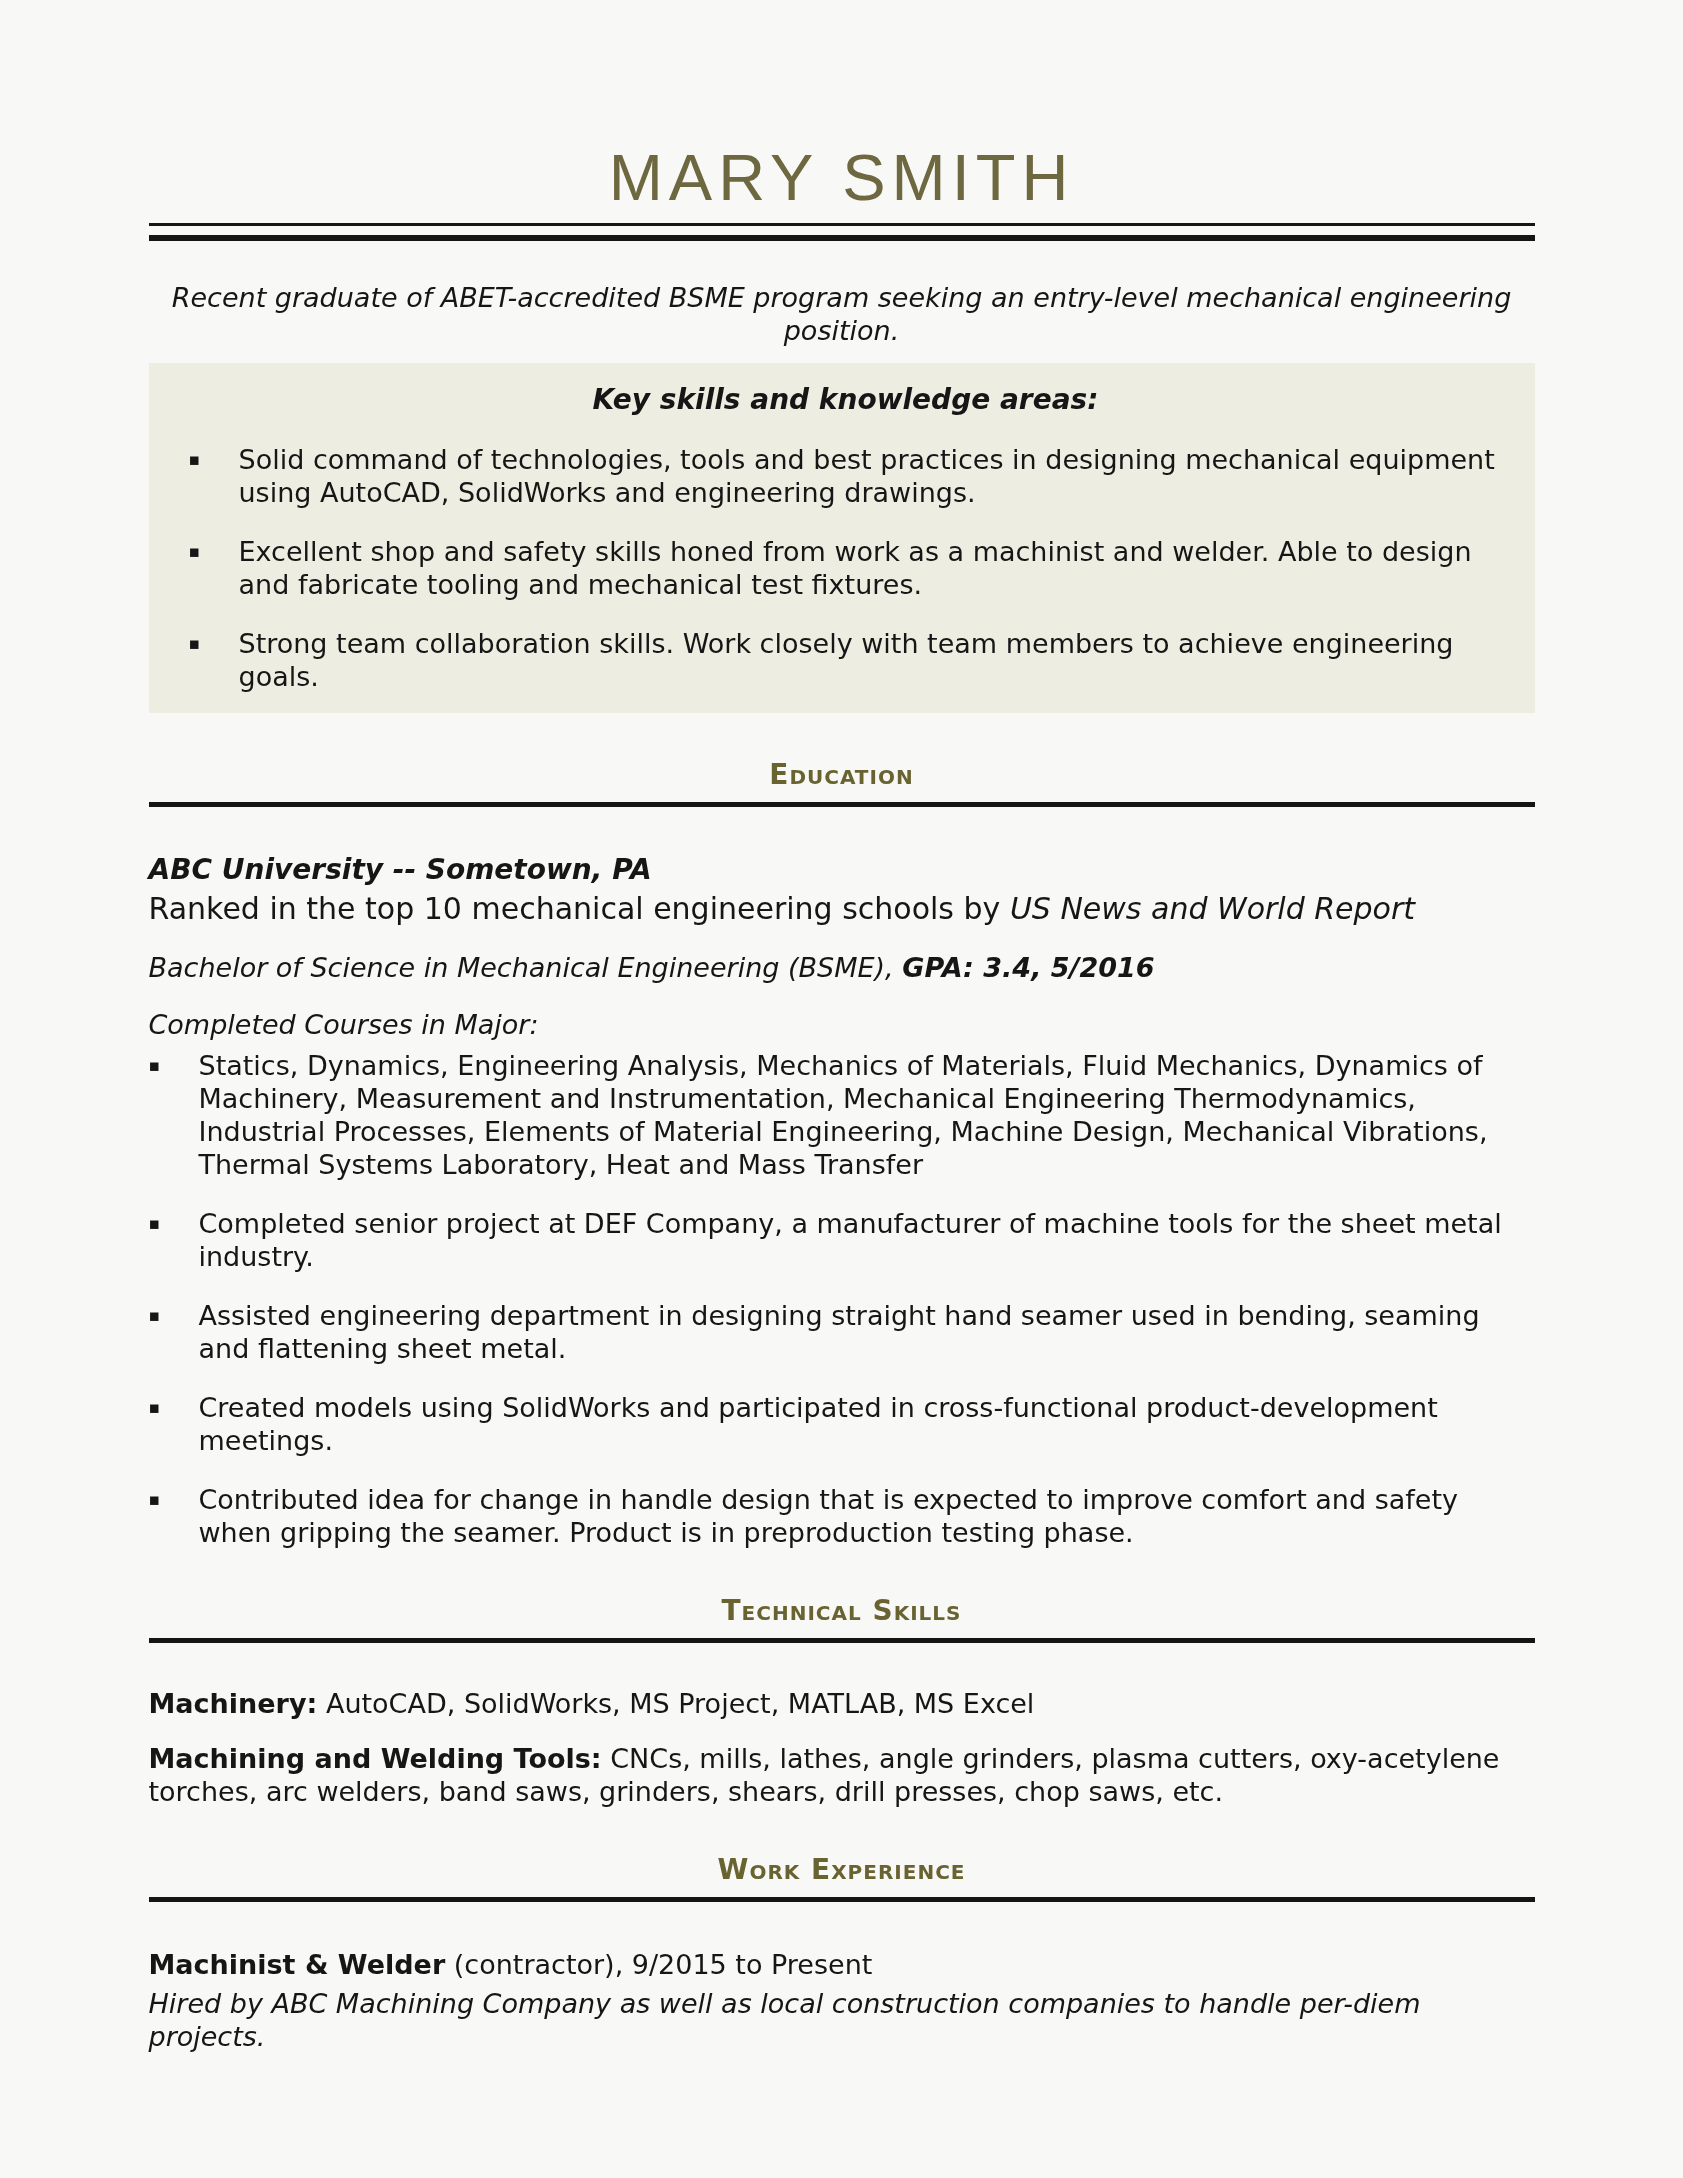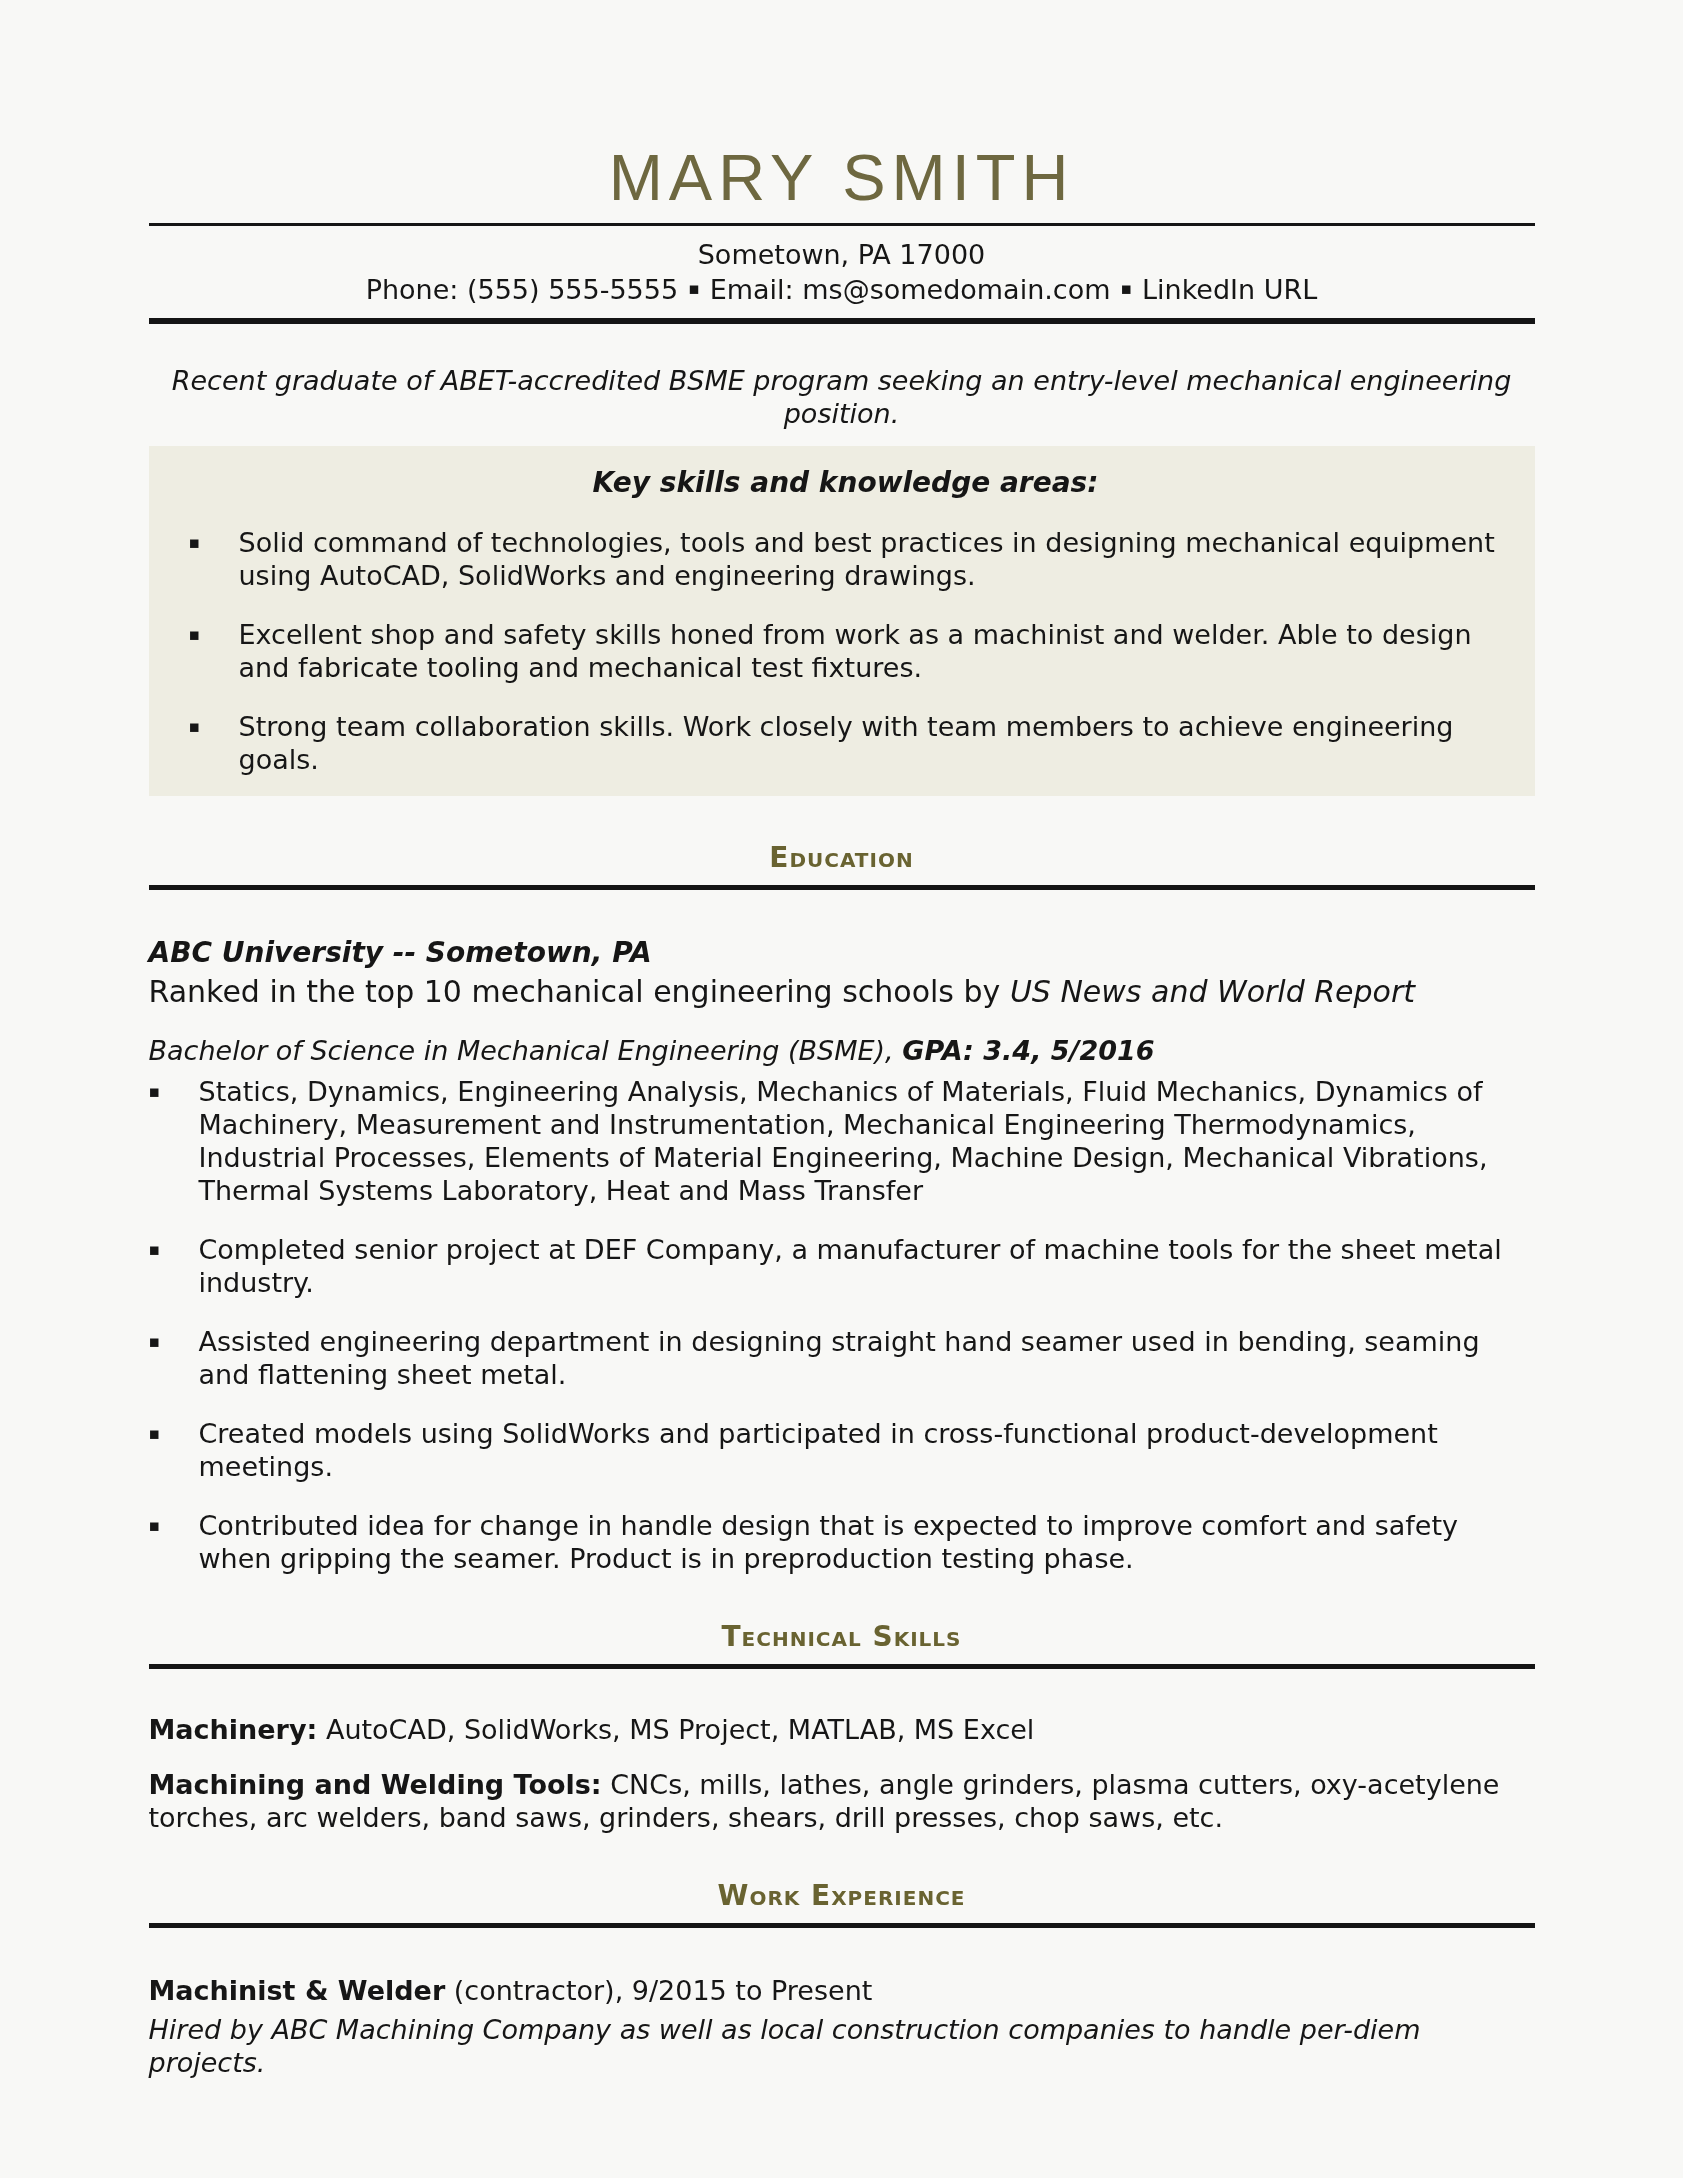--- a/index.html
+++ b/index.html
@@ -92,26 +92,20 @@
 </style>
 </head>
 <body>
 
 <div class="page">
 
   <h1 class="name">MARY SMITH</h1>
 
   <div class="rule rule-thin"></div>
 
-  <div class="contact">
-    <div>Sometown, PA 17000</div>
-    <div>
-      <span>Phone: (555) 555-5555</span><span class="sep">▪</span><span>Email: ms@somedomain.com</span><span class="sep">▪</span><span>LinkedIn URL</span>
-    </div>
-  </div>
 
   <div class="rule rule-thick"></div>
 
   <p class="summary">Recent graduate of ABET-accredited BSME program seeking an entry-level mechanical engineering position.</p>
 
   <section class="skills-box">
     <h2 class="skills-heading">Key skills and knowledge areas:</h2>
 
     <div class="bullet">
       <span class="marker">▪</span>
@@ -129,20 +123,21 @@
 
   <h2 class="section-heading">Education</h2>
   <div class="rule section-rule"></div>
 
   <p class="uni">ABC University -- Sometown, PA</p>
 
   <p class="ranked"><span>Ranked in the top 10 mechanical engineering schools by </span><span class="src">US News and World Report</span></p>
 
   <p class="degree"><span>Bachelor of Science in Mechanical Engineering (BSME), </span><b>GPA: 3.4, 5/2016</b></p>
 
+  <p class="ital-label">Completed Courses in Major:</p>
 
   <div class="bullet course-bullet">
     <span class="marker">▪</span>
     <span class="btext">Statics, Dynamics, Engineering Analysis, Mechanics of Materials, Fluid Mechanics, Dynamics of Machinery, Measurement and Instrumentation, Mechanical Engineering Thermodynamics, Industrial Processes, Elements of Material Engineering, Machine Design, Mechanical Vibrations, Thermal Systems Laboratory, Heat and Mass Transfer</span>
   </div>
 
 
   <div class="bullet">
     <span class="marker">▪</span>
     <span class="btext">Completed senior project at DEF Company, a manufacturer of machine tools for the sheet metal industry.</span>

